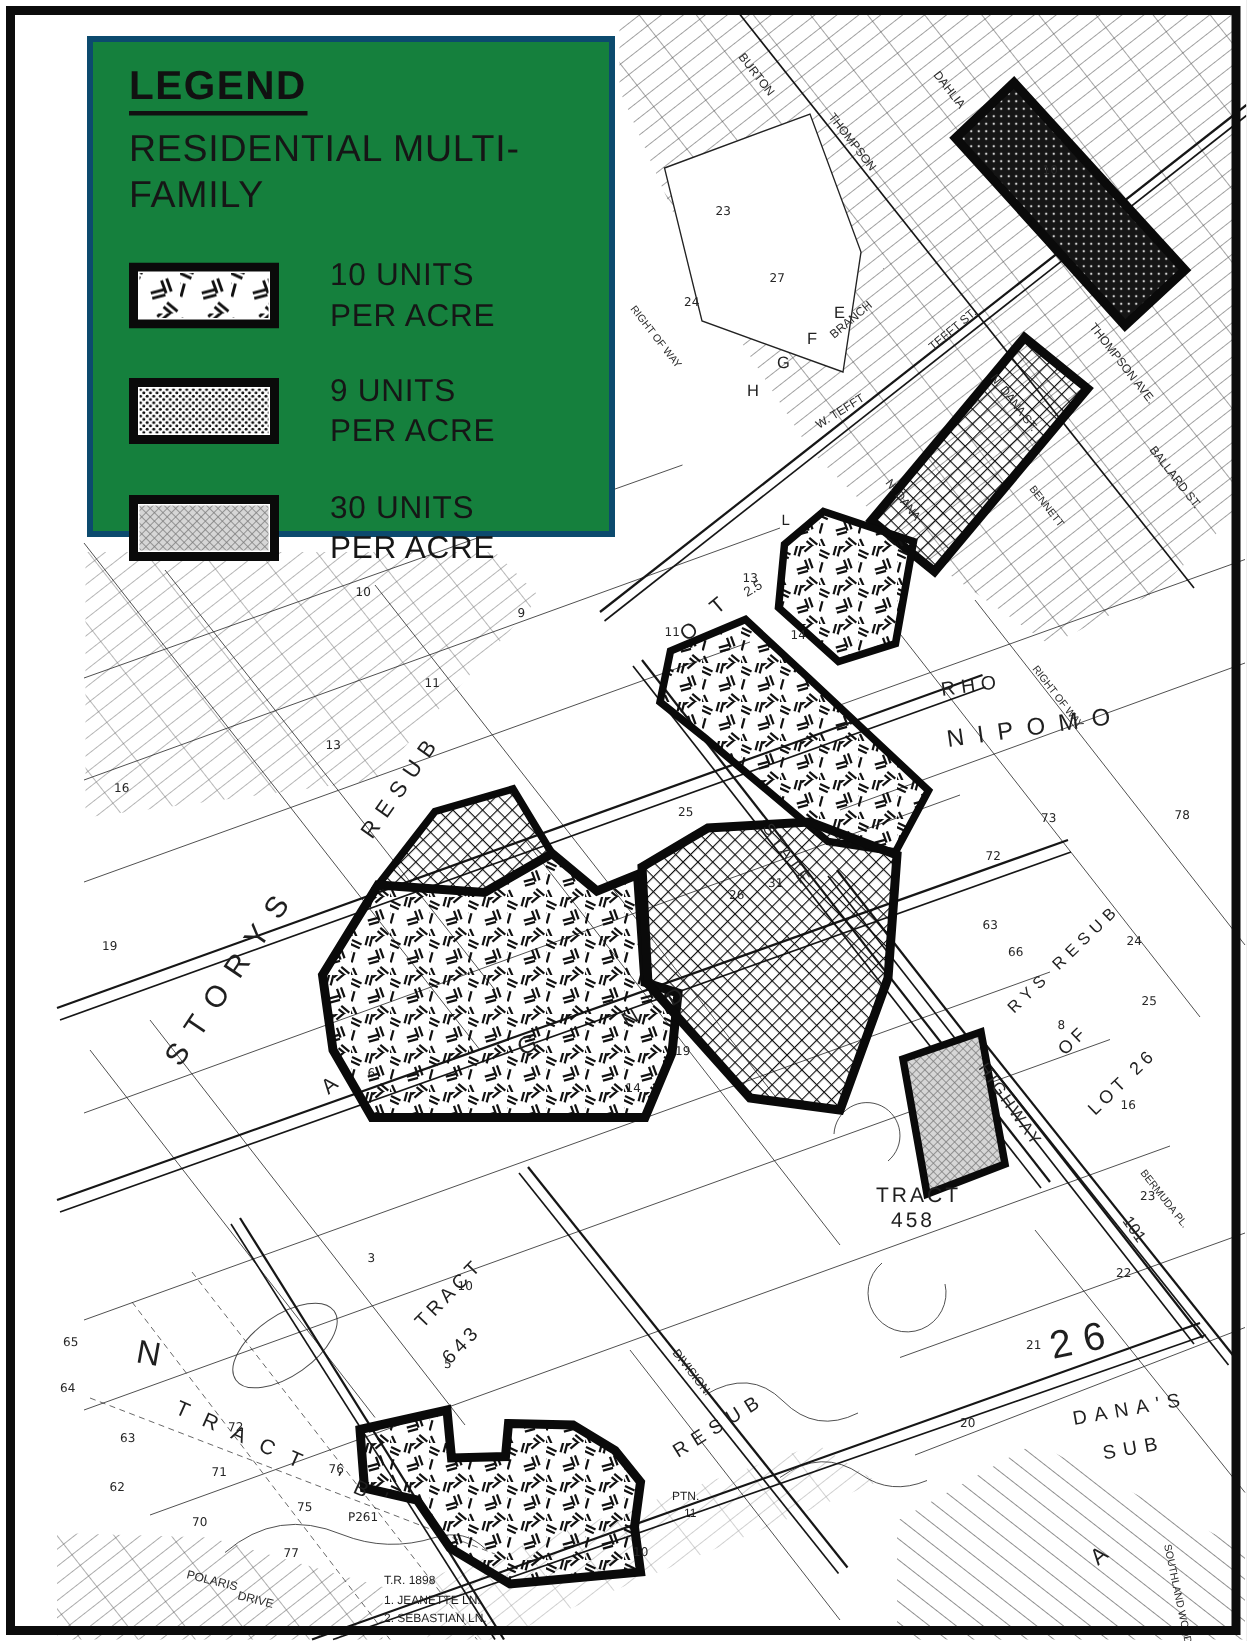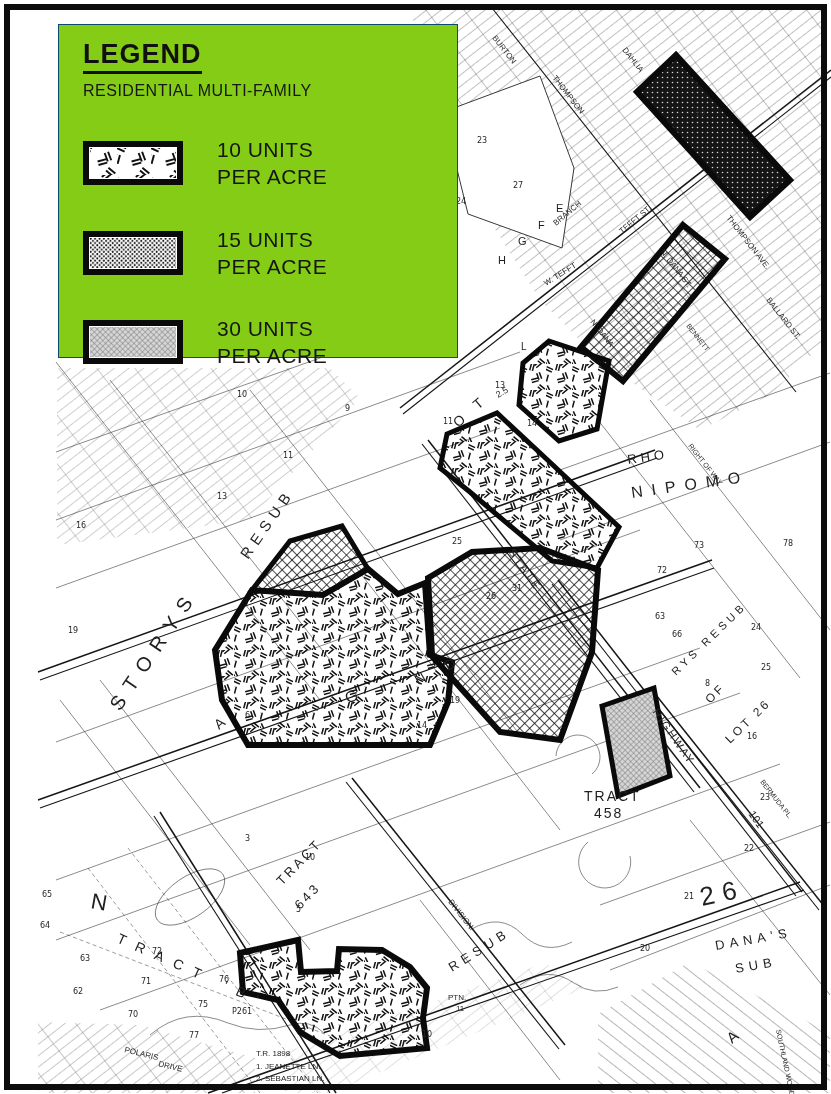--- a/index.html
+++ b/index.html
@@ -10,26 +10,26 @@
   .maplabel{font-family:"Liberation Sans",sans-serif;fill:#1f1f1f;}
   .streetlabel{font-family:"Liberation Sans",sans-serif;fill:#2a2a2a;}
   .parcelnum{font-family:"DejaVu Sans",sans-serif;fill:#262626;}
   .thin{stroke:#2c2c2c;stroke-width:0.65;fill:none;opacity:.85;}
   .dash{stroke:#2c2c2c;stroke-width:0.6;fill:none;stroke-dasharray:4 3;opacity:.8;}
   .road{stroke:#161616;stroke-width:1.5;fill:none;}
   .road2{stroke:#161616;stroke-width:1.1;fill:none;}
   .cat{stroke:#0a0a0a;stroke-width:6;stroke-linejoin:miter;}
   .cat5{stroke:#0a0a0a;stroke-width:5;stroke-linejoin:miter;}
   
-  #legend{position:absolute;left:58px;top:24px;width:400px;height:334px;background:#84cc16;
-          border:1px solid #0c4a6e;z-index:6;box-sizing:border-box;padding:14px 18px 0 24px;}
+  #legend{position:absolute;left:58px;top:24px;width:352px;height:334px;background:#15803d;
+          border:4px solid #0c4a6e;z-index:6;box-sizing:border-box;padding:14px 18px 0 24px;}
   .lg-title{font-size:27px;font-weight:bold;letter-spacing:1px;color:#111;
             display:inline-block;border-bottom:3px solid #111;padding-bottom:1px;}
-  .lg-sub{font-size:16px;color:#161616;letter-spacing:.5px;margin-top:7px;line-height:1.25;}
-  .lg-row{display:flex;align-items:center;margin-top:35px;}
+  .lg-sub{font-size:25px;color:#161616;letter-spacing:.5px;margin-top:7px;line-height:1.25;}
+  .lg-row{display:flex;align-items:center;margin-top:23px;}
   .lg-swatch{width:100px;height:44px;flex:0 0 auto;}
   .lg-label{font-size:21px;color:#161616;margin-left:34px;line-height:1.3;letter-spacing:.5px;}
 </style>
 </head>
 <body>
 
 <div id="page">
 
   <svg id="map-svg" width="831" height="1094" viewBox="0 0 831 1094" aria-hidden="false">
     <defs>
@@ -298,21 +298,21 @@
         <span>PER ACRE</span>
       </div>
     </div>
 
     <div class="lg-row">
       <svg class="lg-swatch" viewBox="0 0 100 44">
         <rect x="3" y="3" width="94" height="38" fill="#fff" stroke="#0a0a0a" stroke-width="6"></rect>
         <rect x="7" y="7" width="86" height="30" fill="url(#p15L)"></rect>
       </svg>
       <div class="lg-label">
-        <span>15 UNITS</span><br>
+        <span>9 UNITS</span><br>
         <span>PER ACRE</span>
       </div>
     </div>
 
     <div class="lg-row">
       <svg class="lg-swatch" viewBox="0 0 100 44">
         <rect x="3" y="3" width="94" height="38" fill="#fff" stroke="#0a0a0a" stroke-width="6"></rect>
         <rect x="7" y="7" width="86" height="30" fill="url(#p20)"></rect>
       </svg>
       <div class="lg-label">

